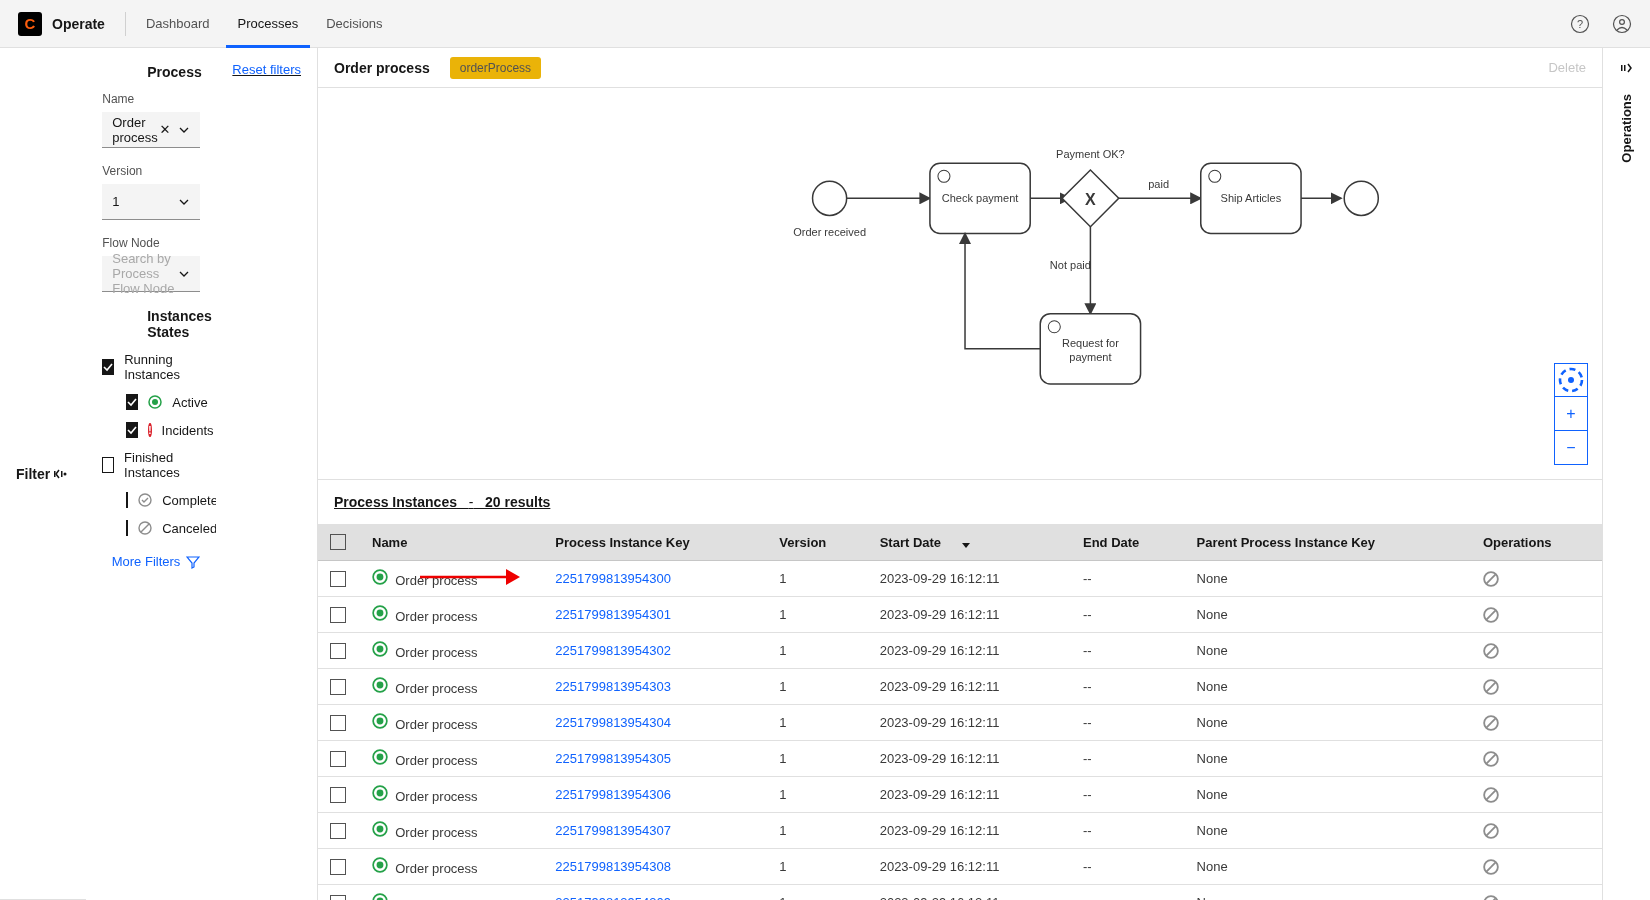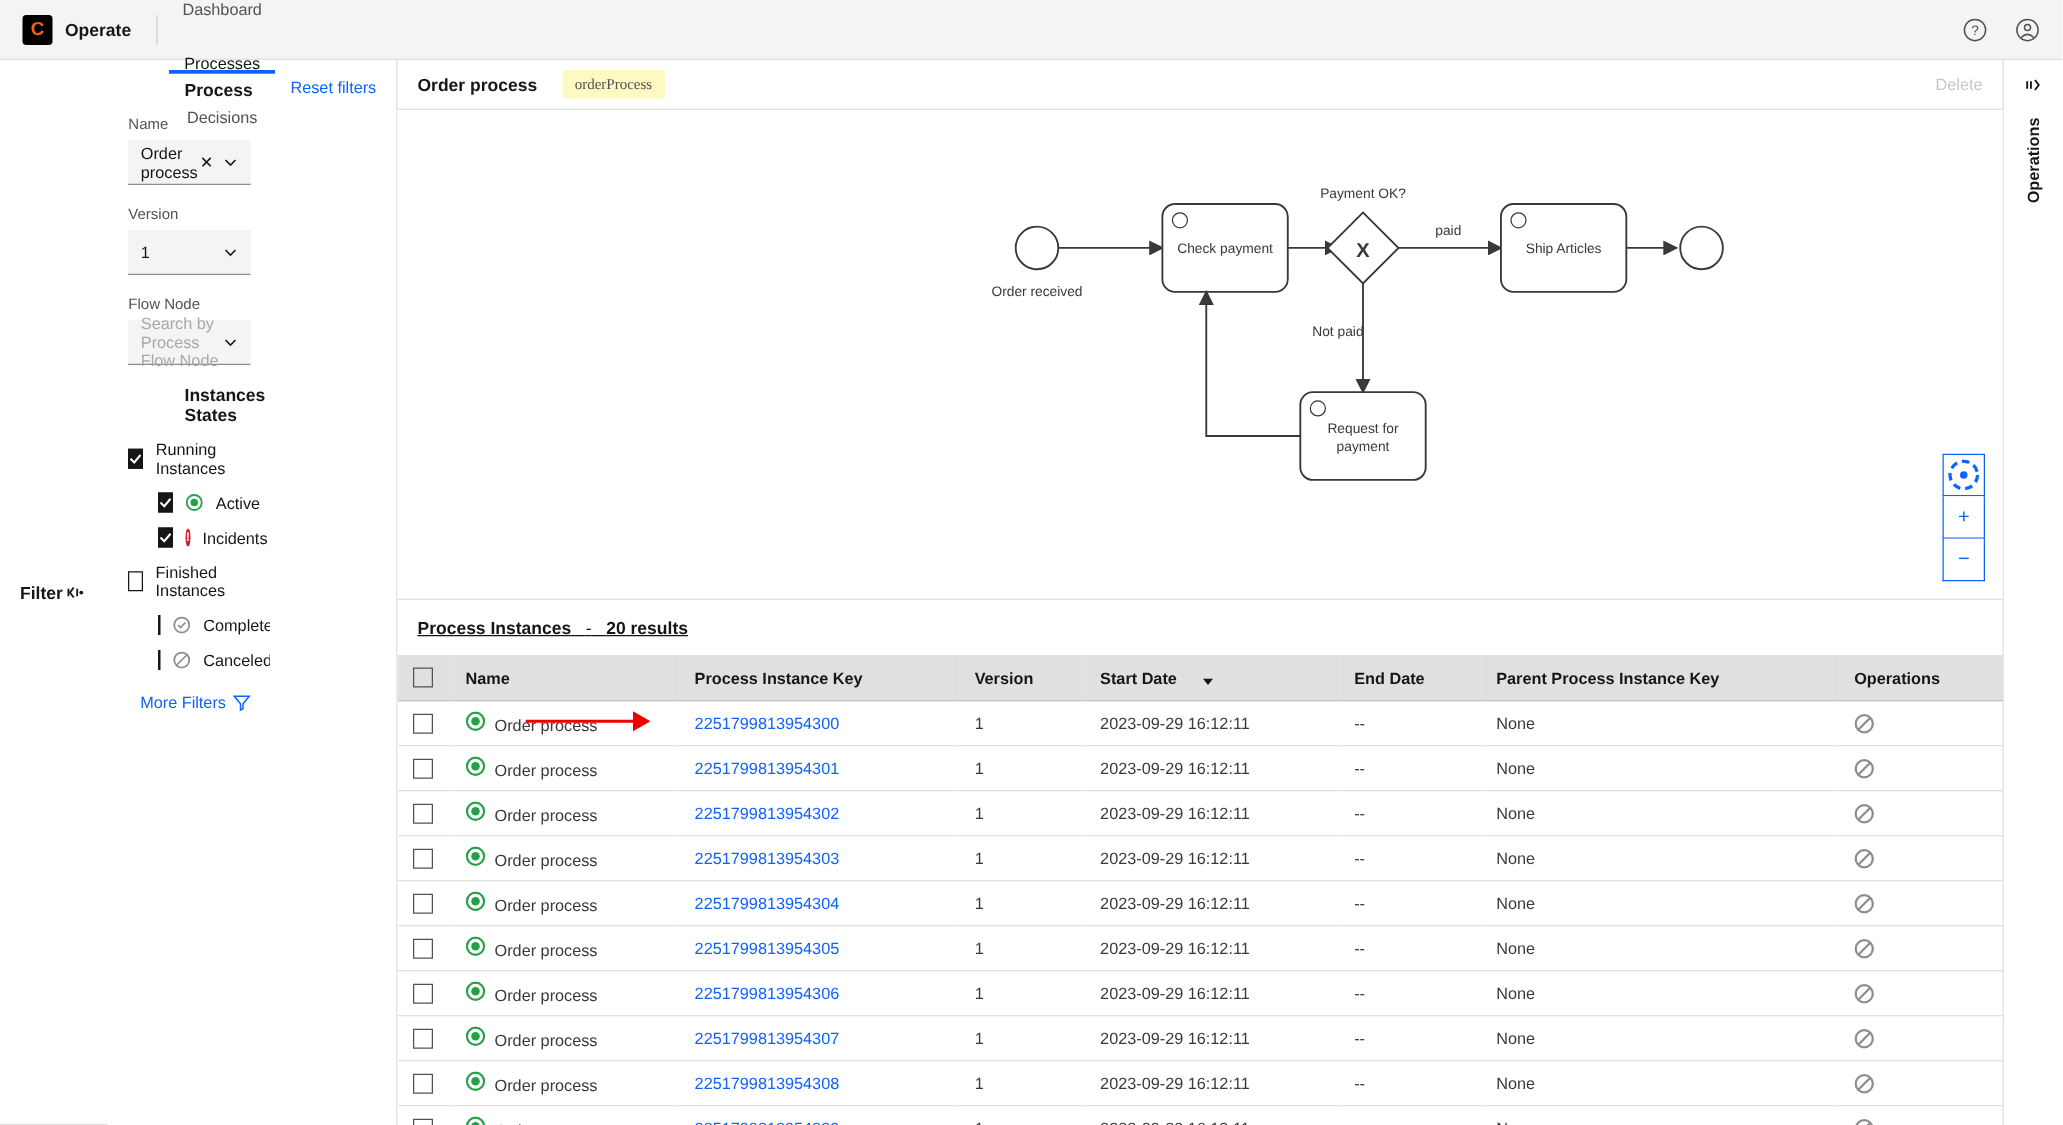--- a/index.html
+++ b/index.html
@@ -1,21 +1,21 @@
 <!DOCTYPE html>
 <html><head>
 <meta charset="utf-8">
 <style>
 * { box-sizing: border-box; margin: 0; padding: 0; }
 body { font-family: -apple-system, BlinkMacSystemFont, "Segoe UI", Arial, sans-serif; font-size: 13px; color: #161616; background: #fff; width: 1650px; height: 900px; overflow: hidden; }
 .header { height: 48px; border-bottom: 1px solid #e0e0e0; display: flex; align-items: center; padding: 0 18px; background: #f4f4f4; }
 .logo { width: 24px; height: 24px; background: #000; color: #fc5d0d; font-weight: bold; display: flex; align-items: center; justify-content: center; border-radius: 3px; font-size: 15px; }
 .app-name { font-weight: 600; margin-left: 10px; font-size: 14px; }
 .vsep { width: 1px; height: 24px; background: #d0d0d0; margin: 0 20px; }
-.nav { display: flex; gap: 28px; height: 100%; align-items: center; flex-direction: column; }
+.nav { display: flex; gap: 28px; height: 100%; align-items: center; }
 .nav-item { color: #525252; cursor: pointer; height: 100%; display: flex; align-items: center; position: relative; }
 .nav-item.active { color: #161616; }
 .nav-item.active::after { content: ""; position: absolute; bottom: -1px; left: -12px; right: -12px; height: 3px; background: #0f62fe; }
 .header-right { margin-left: auto; display: flex; gap: 22px; align-items: center; color: #525252; }
 .iconbtn { width: 20px; height: 20px; display: flex; align-items: center; justify-content: center; cursor: pointer; }
 .body { display: flex; height: calc(100% - 48px); }
 .sidebar { width: 318px; border-right: 1px solid #e0e0e0; display: flex; }
 .sb-head { display: flex; align-items: center; justify-content: space-between; padding: 14px 16px; border-bottom: 1px solid #e0e0e0; }
 .sb-head h3 { font-size: 14px; font-weight: 600; }
 .sb-body { padding: 16px; flex: 1; overflow: auto; }
@@ -26,27 +26,27 @@
 .select .clear { margin-left: auto; padding-right: 8px; cursor: pointer; }
 .placeholder { color: #a8a8a8; }
 .checkrow { display: flex; align-items: center; gap: 10px; margin-bottom: 12px; }
 .checkrow.indent { margin-left: 24px; text-align: center; }
 .cbox { width: 16px; height: 16px; border: 1px solid #161616; display: flex; align-items: center; justify-content: center; cursor: pointer; }
 .cbox.checked { background: #161616; color: #fff; }
 .mini-icon { width: 16px; height: 16px; display: flex; align-items: center; justify-content: center; }
 .icon-active { width: 14px; height: 14px; }
 .icon-incident { width: 14px; height: 14px; border-radius: 50%; background: #da1e28; color: #fff; font-size: 10px; font-weight: bold; display: flex; align-items: center; justify-content: center; }
 .more-filters { text-align: right; color: #0f62fe; cursor: pointer; margin-top: 18px; display: flex; align-items: center; justify-content: flex-end; gap: 6px; }
-.sb-foot { padding: 14px 16px; text-align: right; }
+.sb-foot { padding: 14px 16px; text-align: right; text-decoration: underline; }
 .sb-foot a { color: #0f62fe; cursor: pointer; }
 .main { flex: 1; display: flex; }
 .content { flex: 1; display: flex; flex-direction: column; }
 .proc-head { height: 40px; border-bottom: 1px solid #e0e0e0; display: flex; align-items: center; padding: 0 16px; gap: 20px; }
 .proc-title { font-weight: 600; font-size: 14px; }
-.proc-id { font-family: Liberation Serif, serif; background: #fef9c3; padding: 4px 10px; border-radius: 3px; color: #525252; font-size: 12px; }
+.proc-id { font-family: Liberation Sans, sans-serif; background: #eab308; padding: 4px 10px; border-radius: 3px; color: #525252; font-size: 12px; }
 .delete-btn { margin-left: auto; color: #c6c6c6; cursor: default; }
 .diagram { flex: 0 0 390px; position: relative; background: #fff; border-bottom: 1px solid #e0e0e0; }
 .diagram svg { width: 100%; height: 100%; }
 .bpmn-task { fill: #fff; stroke: #393939; stroke-width: 1.5; }
 .bpmn-event { fill: #fff; stroke: #393939; stroke-width: 1.5; }
 .bpmn-gw { fill: #fff; stroke: #393939; stroke-width: 1.5; }
 .bpmn-label { font-size: 11px; fill: #393939; }
 .bpmn-arrow { stroke: #393939; stroke-width: 1.5; fill: none; }
 .dg-controls { position: absolute; right: 14px; bottom: 14px; display: flex; flex-direction: column; }
 .dg-btn { width: 34px; height: 34px; border: 1px solid #0f62fe; color: #0f62fe; display: flex; align-items: center; justify-content: center; cursor: pointer; background: #fff; font-size: 16px; }

